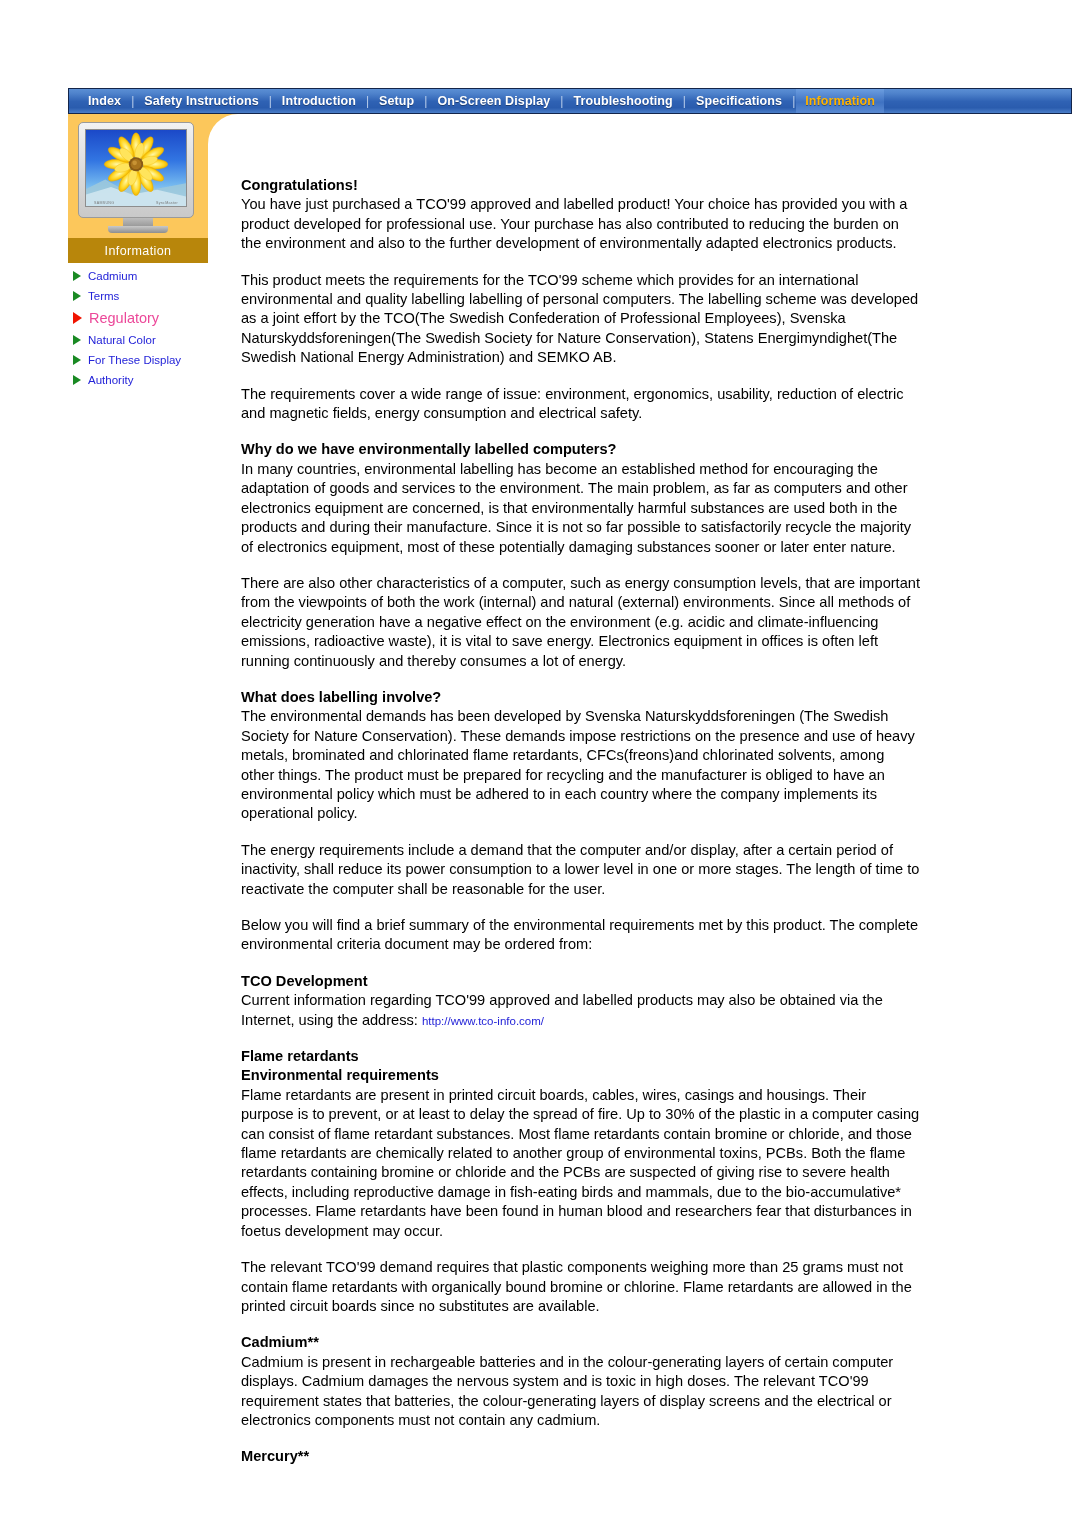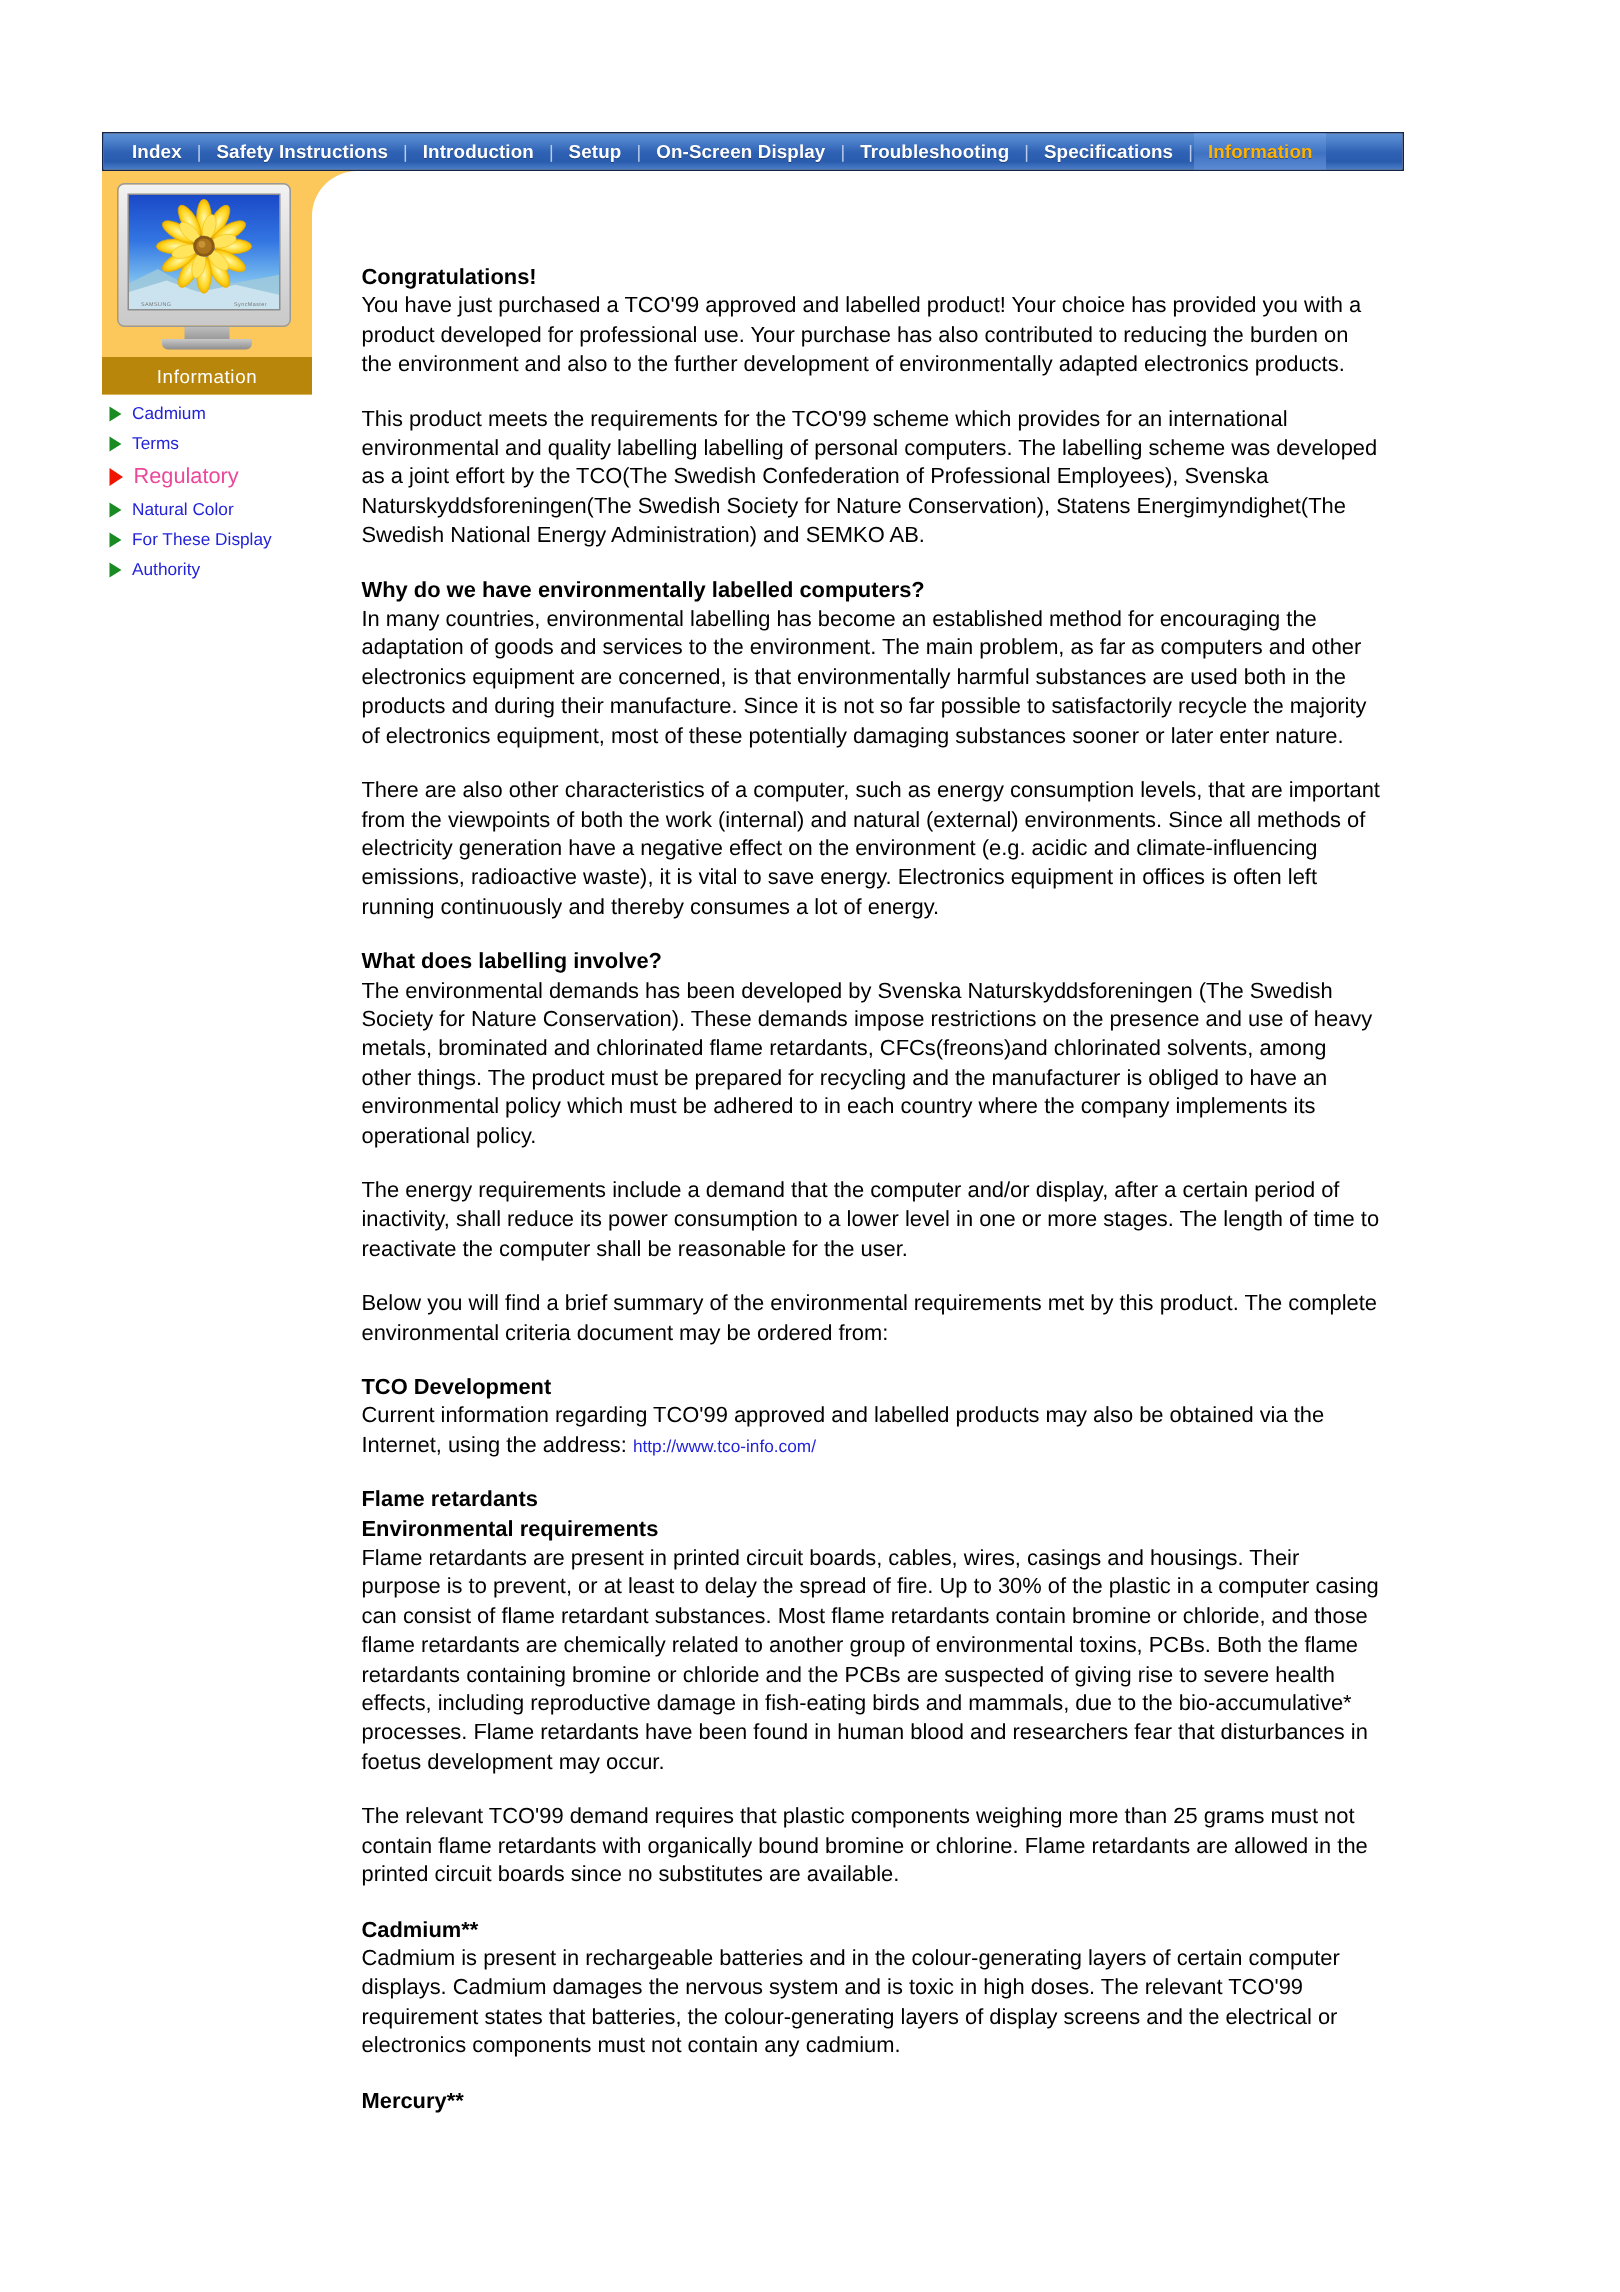--- a/index.html
+++ b/index.html
@@ -14,21 +14,21 @@
     color: #000000;
     overflow: hidden;
     position: relative;
   }
 
   
   .nav-wrap {
     position: absolute;
     left: 68px;
     top: 88px;
-    width: 868px;
+    width: 1004px;
     height: 26px;
     background: linear-gradient(to bottom, #5b8fd4 0%, #4f83cc 18%, #2f62b4 52%, #2a5cae 78%, #4a7ec8 100%);
     border: 1px solid #13254a;
     box-sizing: border-box;
     display: flex;
     align-items: center;
     padding-left: 10px;
   }
   .nav-item {
     color: #ffffff;
@@ -320,20 +320,21 @@
   </div>
 </div>
 
 <div class="content">
 
   <h3>Congratulations!</h3>
   <p>You have just purchased a TCO'99 approved and labelled product! Your choice has provided you with a product developed for professional use. Your purchase has also contributed to reducing the burden on the environment and also to the further development of environmentally adapted electronics products.</p>
 
   <p>This product meets the requirements for the TCO'99 scheme which provides for an international environmental and quality labelling labelling of personal computers. The labelling scheme was developed as a joint effort by the TCO(The Swedish Confederation of Professional Employees), Svenska Naturskyddsforeningen(The Swedish Society for Nature Conservation), Statens Energimyndighet(The Swedish National Energy Administration) and SEMKO AB.</p>
 
+  <p>The requirements cover a wide range of issue: environment, ergonomics, usability, reduction of electric and magnetic fields, energy consumption and electrical safety.</p>
 
   <h3>Why do we have environmentally labelled computers?</h3>
   <p>In many countries, environmental labelling has become an established method for encouraging the adaptation of goods and services to the environment. The main problem, as far as computers and other electronics equipment are concerned, is that environmentally harmful substances are used both in the products and during their manufacture. Since it is not so far possible to satisfactorily recycle the majority of electronics equipment, most of these potentially damaging substances sooner or later enter nature.</p>
 
   <p>There are also other characteristics of a computer, such as energy consumption levels, that are important from the viewpoints of both the work (internal) and natural (external) environments. Since all methods of electricity generation have a negative effect on the environment (e.g. acidic and climate-influencing emissions, radioactive waste), it is vital to save energy. Electronics equipment in offices is often left running continuously and thereby consumes a lot of energy.</p>
 
   <h3>What does labelling involve?</h3>
   <p>The environmental demands has been developed by Svenska Naturskyddsforeningen (The Swedish Society for Nature Conservation). These demands impose restrictions on the presence and use of heavy metals, brominated and chlorinated flame retardants, CFCs(freons)and chlorinated solvents, among other things. The product must be prepared for recycling and the manufacturer is obliged to have an environmental policy which must be adhered to in each country where the company implements its operational policy.</p>
 
   <p>The energy requirements include a demand that the computer and/or display, after a certain period of inactivity, shall reduce its power consumption to a lower level in one or more stages. The length of time to reactivate the computer shall be reasonable for the user.</p>

